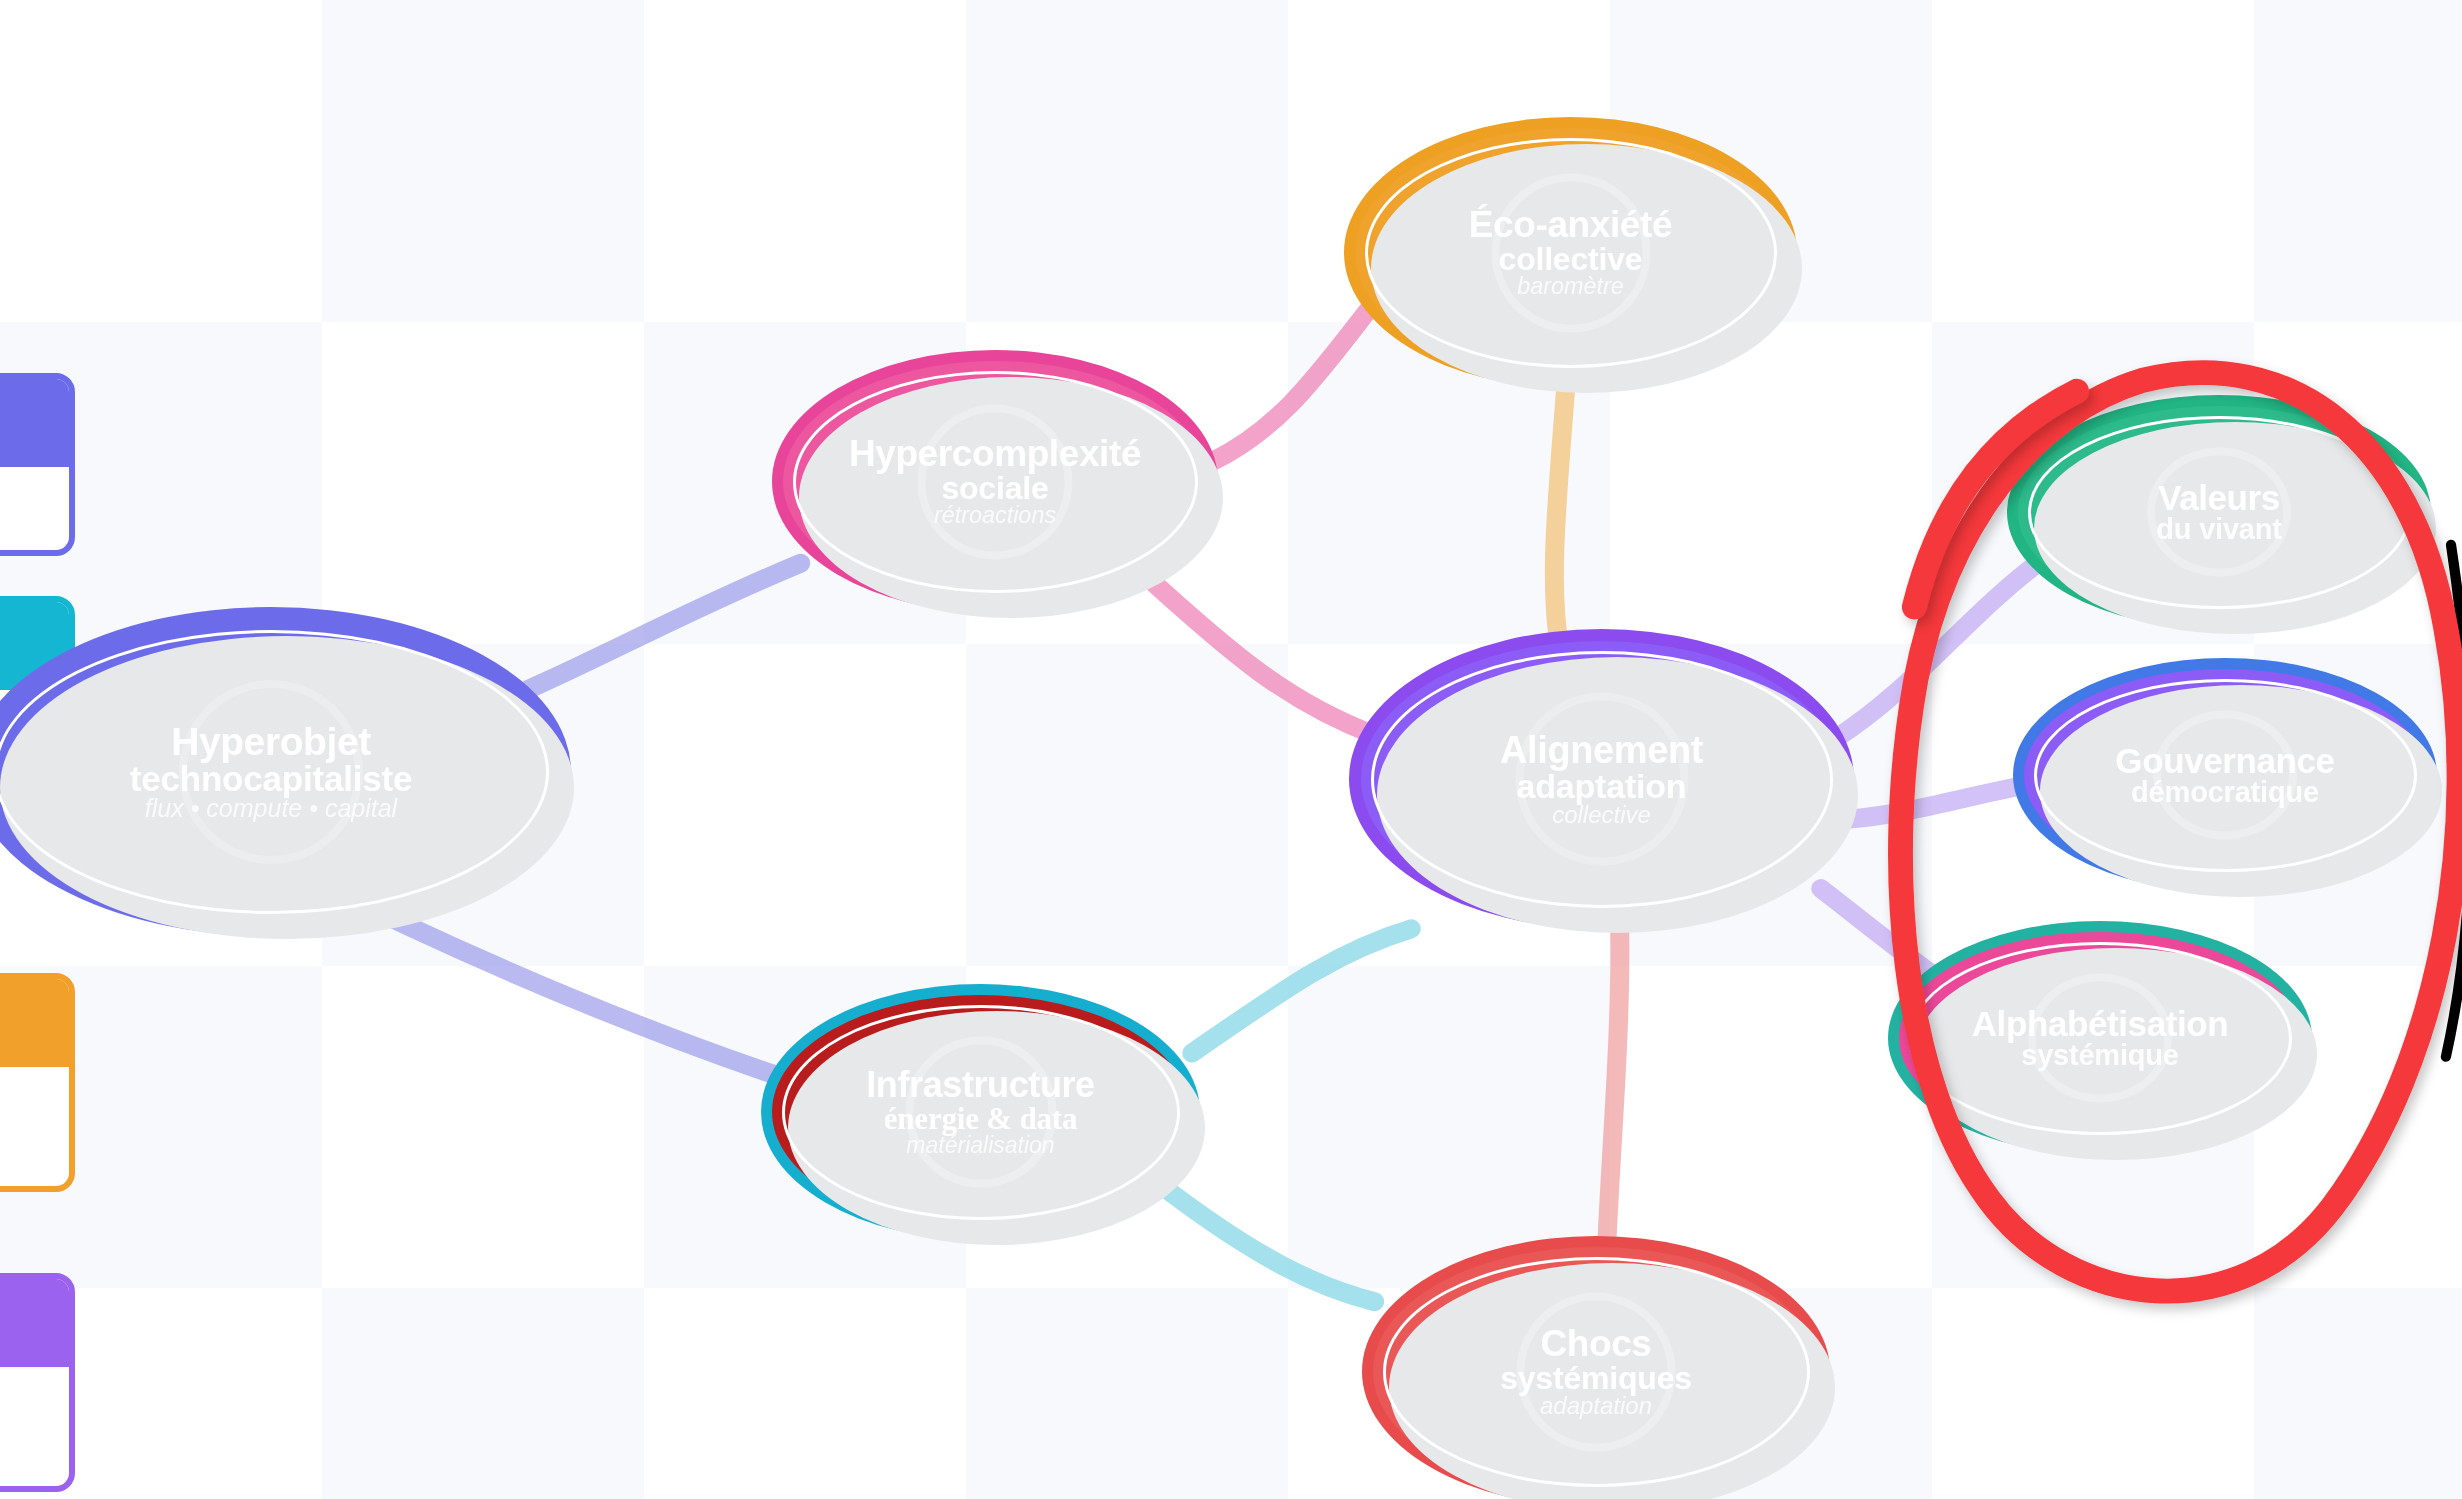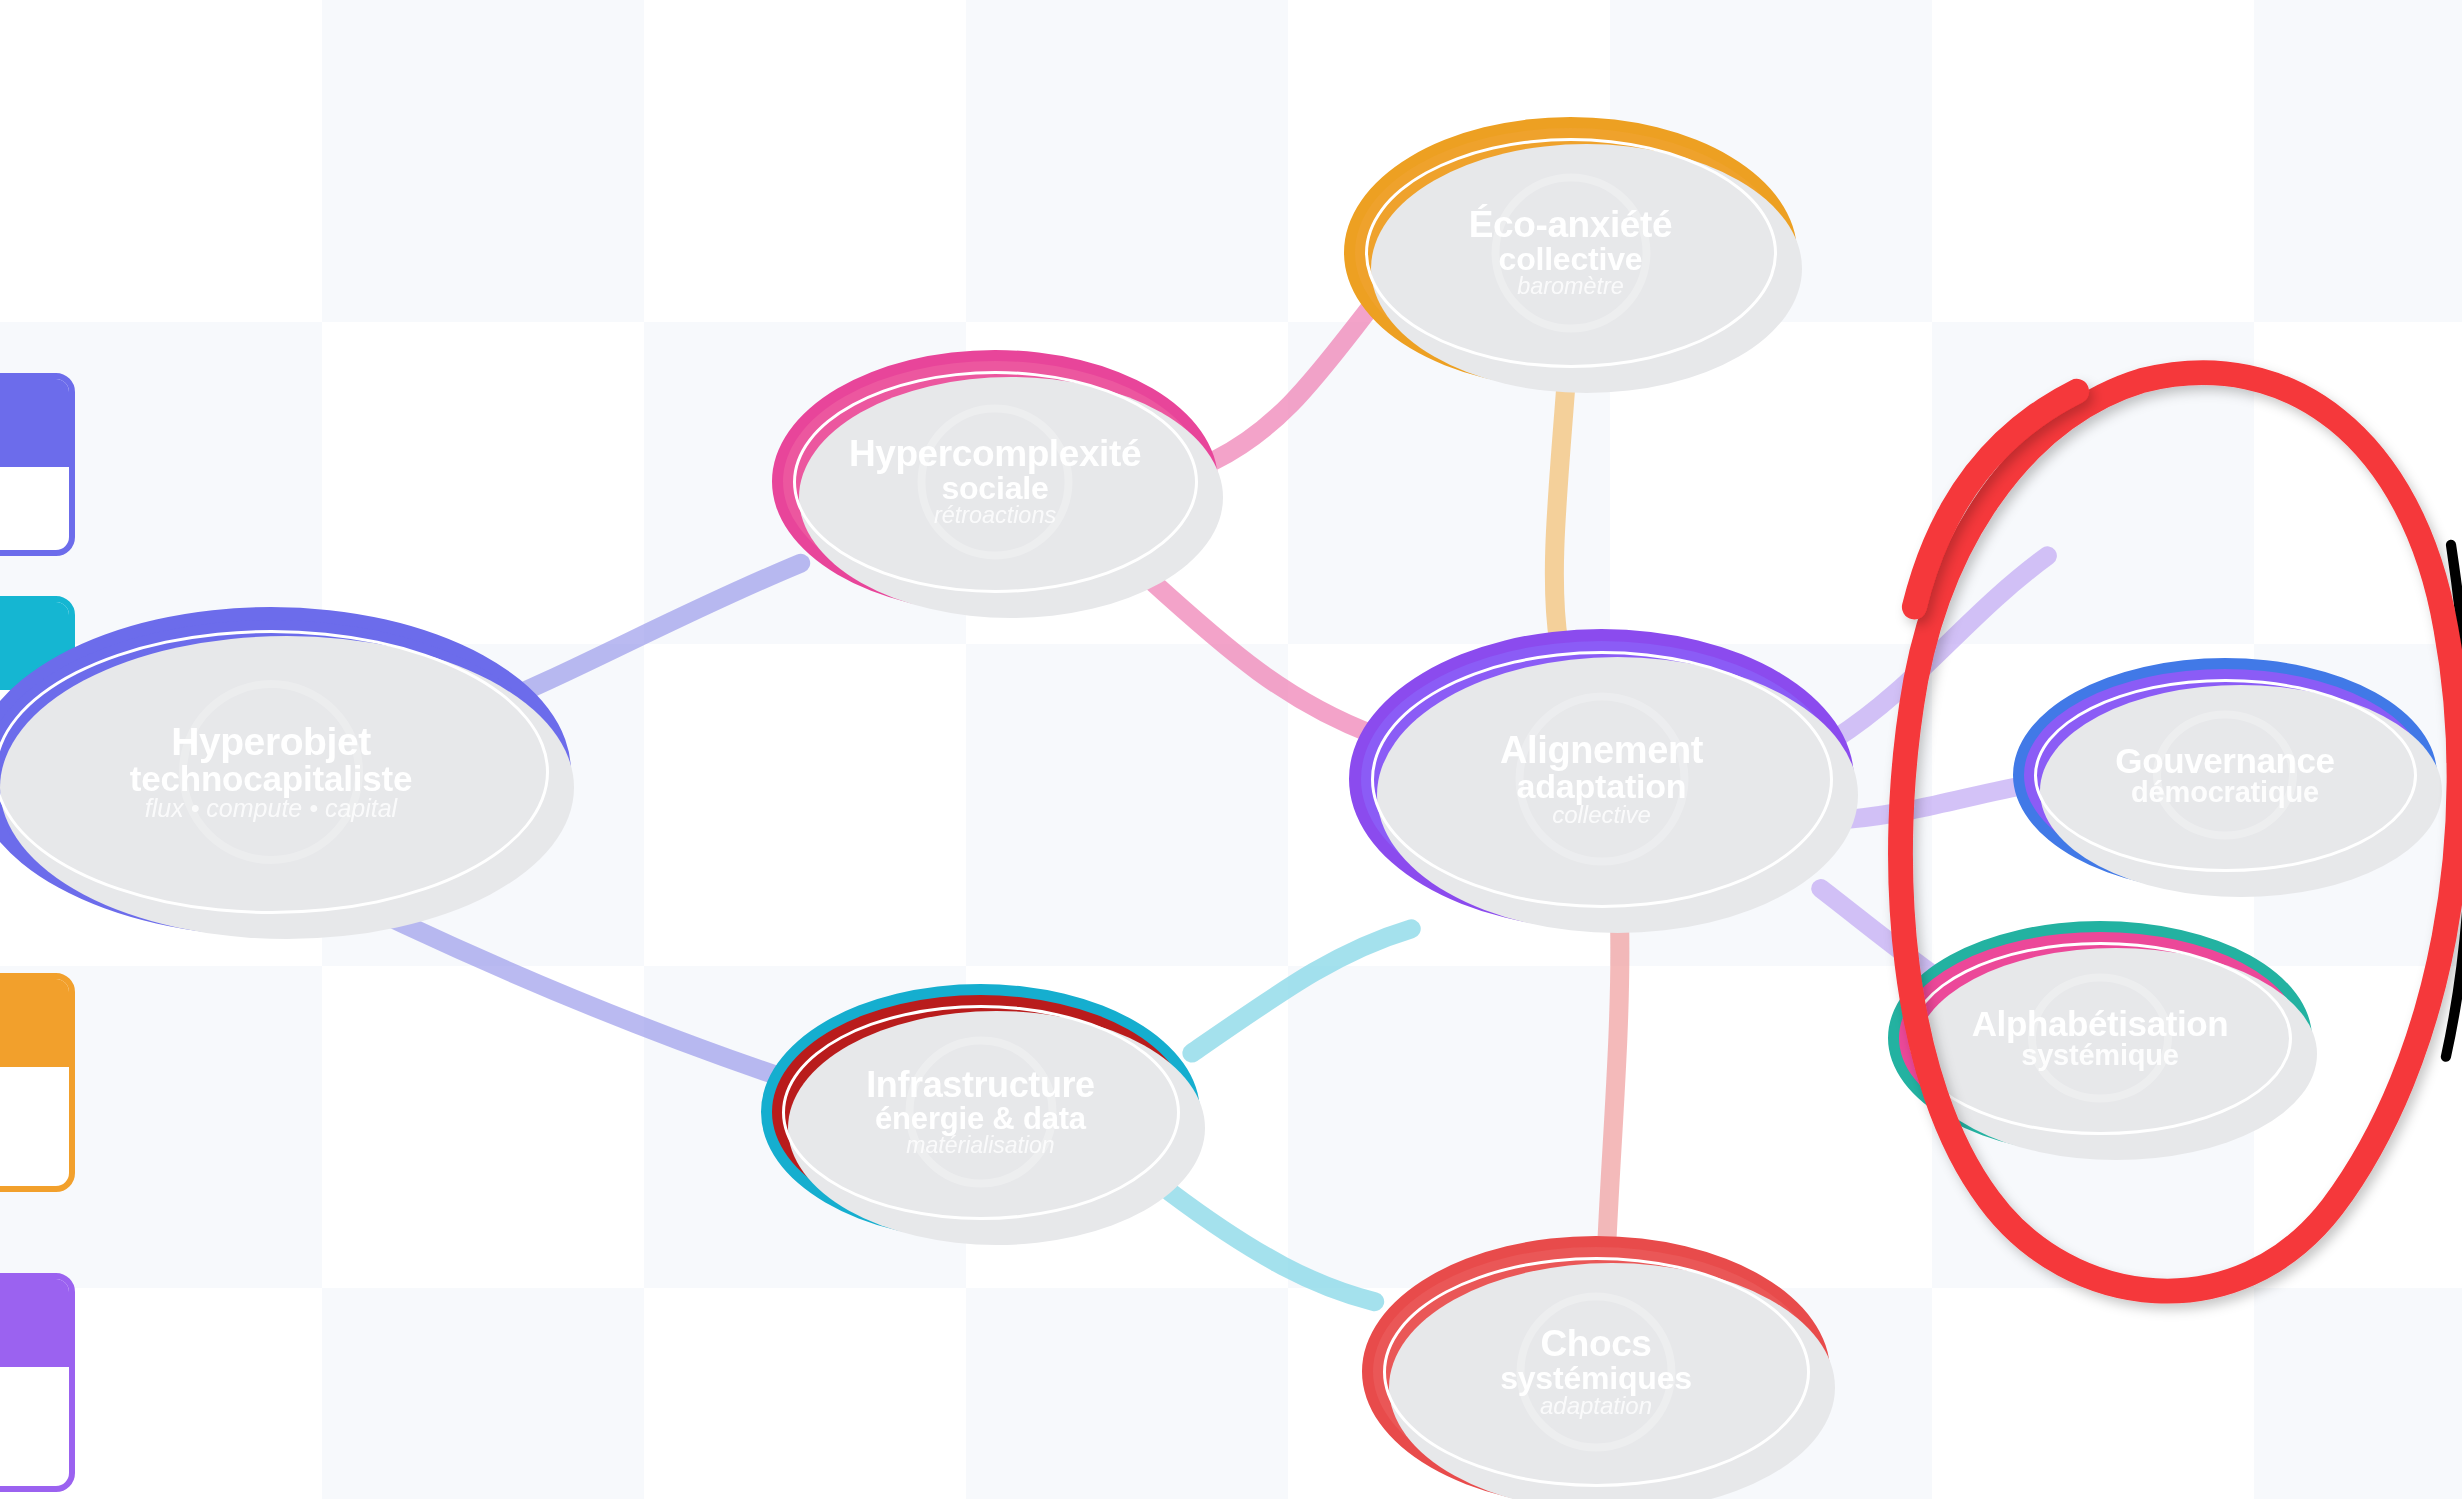--- a/index.html
+++ b/index.html
@@ -162,36 +162,45 @@
       <span class="l3" style="font-size:24px;">collective</span>
     </div>
   </div>
 
   <div class="node" style="left:761px;top:984px;width:439px;height:256px;background:#b91c1c;border:11.7px solid #15aecf;">
     <div class="shadow-ell"></div>
     <div class="ring-inner"></div>
     <div class="glyph-ring" style="width:135px;height:135px;border-width:8px;border-color:rgba(255,255,255,.27);"></div>
     <div class="labels">
       <span class="l1" style="font-size:36px;">Infrastructure</span>
-      <span class="l2" style="font-size:31px;">énergie &amp; data</span>
+      <span class="l2" style="font-size:31px;font-family:Liberation Serif, serif;">énergie &amp; data</span>
       <span class="l3" style="font-size:23px;">matérialisation</span>
     </div>
   </div>
 
   <div class="node" style="left:1362px;top:1236px;width:468px;height:271px;background:#ea5757;border:11.7px solid #e84b4b;">
     <div class="shadow-ell"></div>
     <div class="ring-inner"></div>
     <div class="glyph-ring" style="width:143px;height:143px;border-width:8px;border-color:rgba(255,255,255,.26);"></div>
     <div class="labels">
       <span class="l1" style="font-size:37px;">Chocs</span>
       <span class="l2" style="font-size:32px;">systémiques</span>
       <span class="l3" style="font-size:24px;">adaptation</span>
     </div>
   </div>
 
+  <div class="node" style="left:2007px;top:395px;width:424px;height:234px;background:#2dbb8b;border:11px solid #22b584;">
+    <div class="shadow-ell"></div>
+    <div class="ring-inner"></div>
+    <div class="glyph-ring" style="width:128px;height:113px;border-width:8px;border-color:rgba(255,255,255,.27);"></div>
+    <div class="labels">
+      <span class="l1" style="font-size:35px;">Valeurs</span>
+      <span class="l2" style="font-size:29px;opacity:.92;">du vivant</span>
+    </div>
+  </div>
 
   <div class="node" style="left:2013px;top:658px;width:424px;height:234px;background:#8b5cf6;border:11px solid #4179e7;">
     <div class="shadow-ell"></div>
     <div class="ring-inner"></div>
     <div class="glyph-ring" style="width:128px;height:113px;border-width:8px;border-color:rgba(255,255,255,.27);"></div>
     <div class="labels">
       <span class="l1" style="font-size:35px;">Gouvernance</span>
       <span class="l2" style="font-size:29px;opacity:.92;">démocratique</span>
     </div>
   </div>

